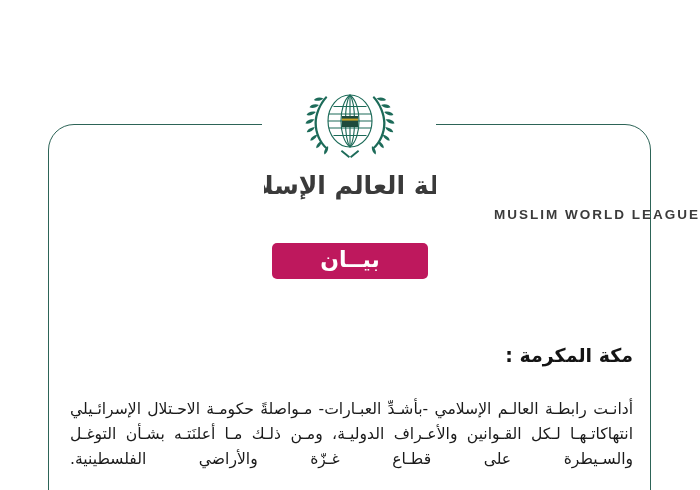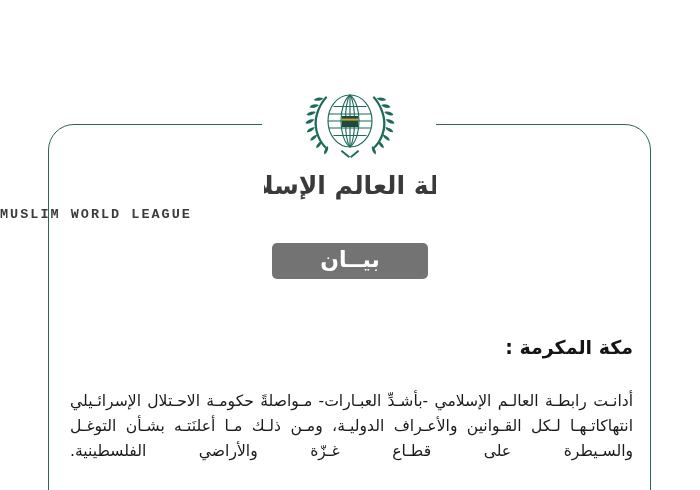--- a/index.html
+++ b/index.html
@@ -69,57 +69,57 @@
     text-align: center;
     height: 44px;
   }
   .logo-arabic svg { display: block; margin: 0 auto; }
 
   .logo-latin {
     position: absolute;
     left: 0;
     top: 207px;
     width: 700px;
-    text-align: left;
-    font-family: Liberation Mono, monospace;
+    text-align: right;
+    font-family: Liberation Sans, sans-serif;
     font-weight: bold;
     font-size: 13.5px;
     letter-spacing: 2.0px;
     color: #3b3b3b;
   }
 
   
   .banner {
     position: absolute;
     left: 272px;
     top: 243px;
     width: 156px;
     height: 36px;
-    background: #737373;
+    background: #be185d;
     border-radius: 5px;
     display: flex;
     align-items: center;
     justify-content: center;
   }
   .banner-text {
     color: #ffffff;
     font-family: "DejaVu Sans", "Liberation Sans", sans-serif;
     font-size: 22px;
     font-weight: bold;
     letter-spacing: 1px;
     direction: rtl;
     line-height: 1;
     transform: translateY(-1px);
   }
 
   
   .body-area {
     position: absolute;
     left: 70px;
-    top: 336px;
+    top: 344px;
     width: 563px;
     direction: rtl;
     text-align: right;
     color: #1c1c1c;
   }
   .dateline {
     font-size: 19px;
     font-weight: bold;
     line-height: 1.2;
     color: #141414;

